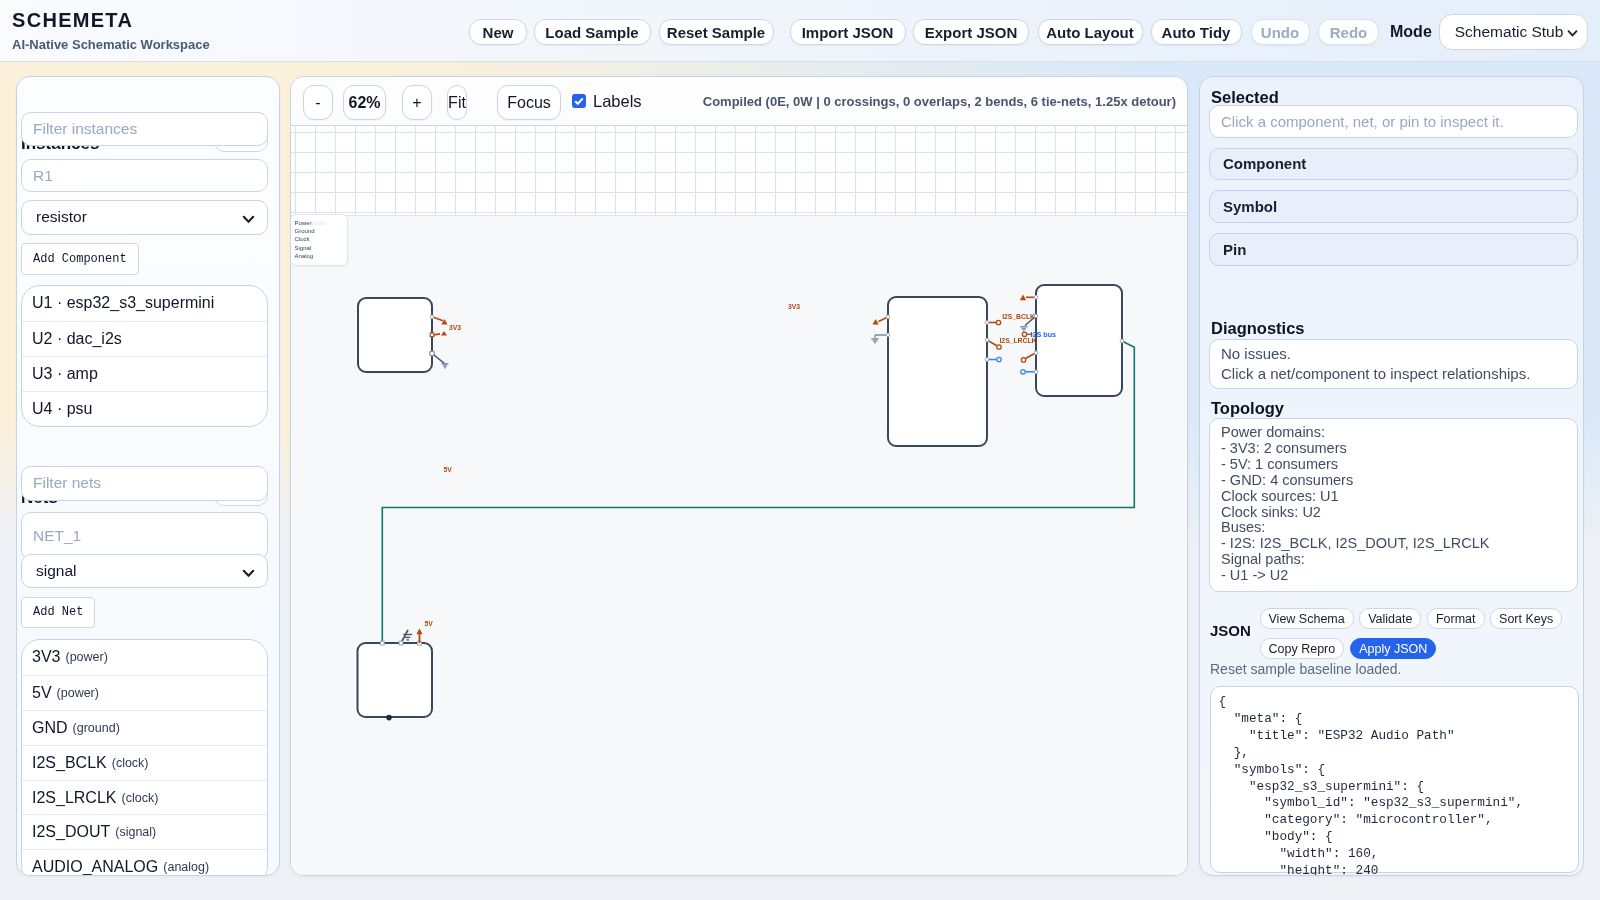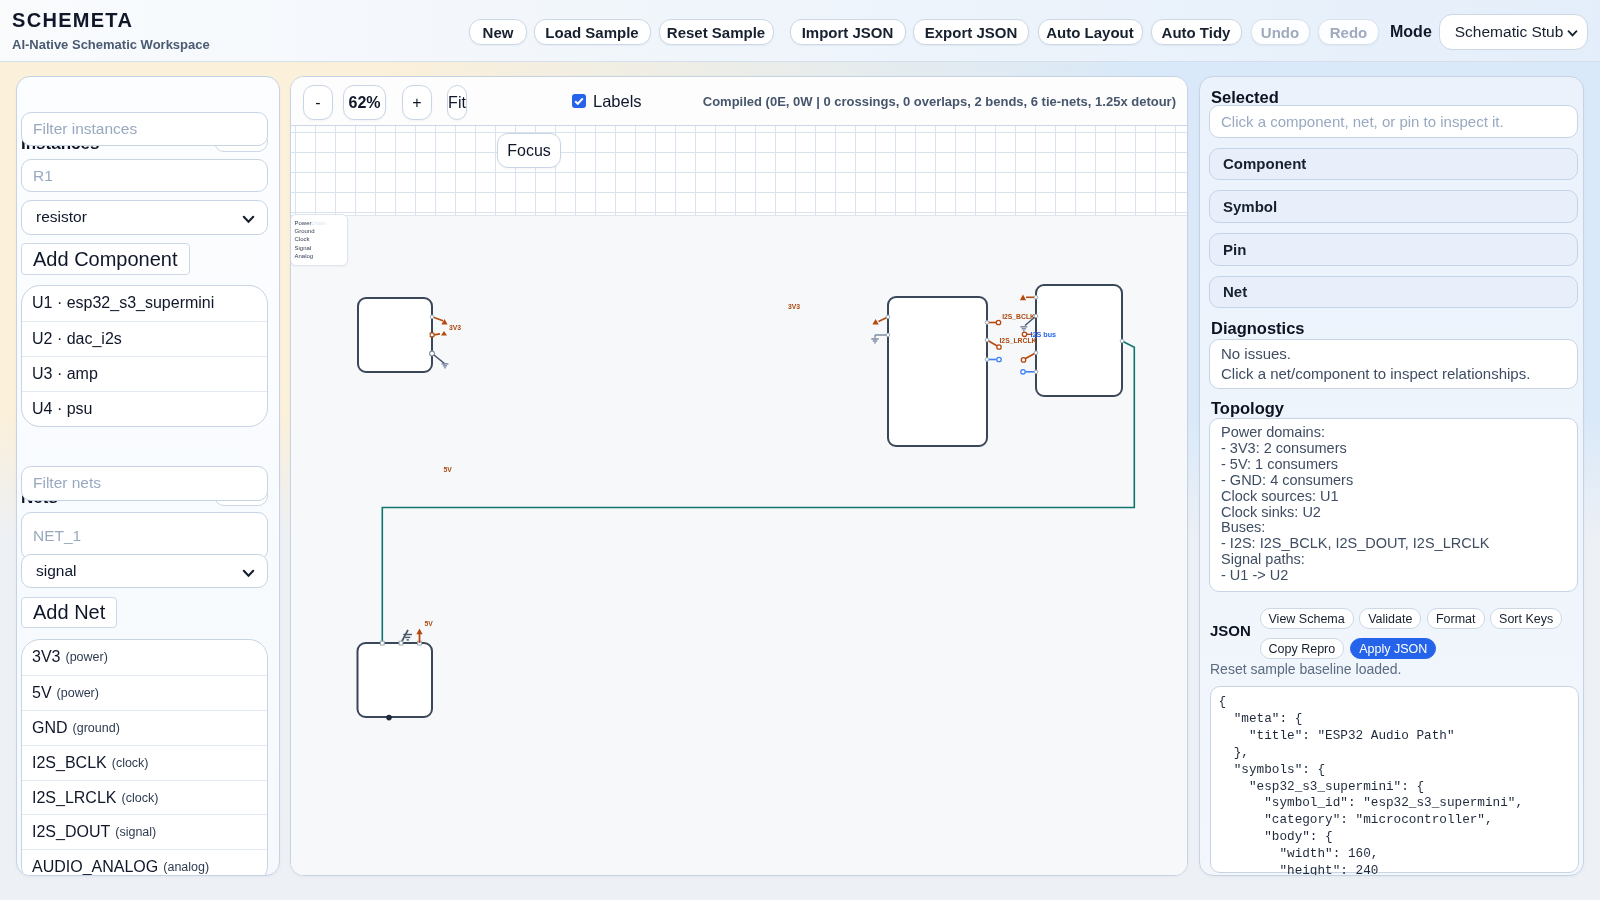--- a/index.html
+++ b/index.html
@@ -54,22 +54,22 @@
 .inp {
   width:246.5px; height:32.5px; background:#fff; border:1px solid #c7d4e4; border-radius:10px;
   font-size:15.5px; font-family:inherit; color:#0f172a; padding:0 11px; display:flex; align-items:center;
 }
 .ph { color:#98a9c0; }
 .listbox { width:246.5px; background:#fff; border:1px solid #c7d4e4; border-radius:19px; overflow:hidden; }
 .listbox .row { height:34.9px; display:flex; align-items:center; padding:0 10px; font-size:16px; color:#101729; border-top:1px solid #e4eaf2;}
 .listbox .row:first-child { border-top:none; }
 .listbox .row small { font-size:12.5px; color:#2d3b50; margin-left:5px; }
 .selbtn {
-  background:#fff; border:1px solid #ccd8e6; border-radius:4px; font-size:20px; color:#101729;
-  display:inline-flex; align-items:center; padding:0 11px; font-family:Liberation Sans, sans-serif;
+  background:#fff; border:1px solid #ccd8e6; border-radius:4px; font-size:12px; color:#101729;
+  display:inline-flex; align-items:center; padding:0 11px; font-family:Liberation Mono, monospace;
 }
 .chev { display:inline-block; position:absolute; }
 
 .ctoolbar { position:absolute; left:0; top:0; width:100%; height:49px; background:#fdfdfe; border-bottom:1px solid #ccd7e5; }
 .tbtn {
   position:absolute; top:8px; height:35px; background:#fff; border:1px solid #c9d5e4; border-radius:11px;
   display:inline-flex; align-items:center; justify-content:center; font-size:16px; color:#101729;
   font-family:inherit; box-shadow:0 1px 2px rgba(40,60,90,.05);
 }
 .compiled { position:absolute; right:11px; top:17px; font-size:13px; font-weight:bold; color:#47566d; }
@@ -175,21 +175,21 @@
 </div>
 
 <div class="panel" id="cpanel">
   <div class="gridarea"></div>
   <div class="sheet"></div>
   <div class="ctoolbar">
     <span class="tbtn" style="left:12px;width:30px;">-</span>
     <span class="tbtn" style="left:52px;width:43px;font-weight:bold;">62%</span>
     <span class="tbtn" style="left:111px;width:30px;">+</span>
     <span class="tbtn" style="left:156px;width:20px;">Fit</span>
-    <span class="tbtn" style="left:206px;width:64px;margin-top:48px;">Focus</span>
+    <span class="tbtn" style="left:206px;width:64px;">Focus</span>
     <span style="position:absolute;left:281px;top:17px;width:14px;height:14px;background:#2563eb;border-radius:3px;">
       <svg width="14" height="14" viewBox="0 0 14 14">
           <path d="M3.2 7.2 L5.8 9.8 L10.8 4.4" fill="none" stroke="#fff" stroke-width="2"></path>
         </svg>
     </span>
     <span style="position:absolute;left:302px;top:15px;font-size:16.5px;color:#101729;">Labels</span>
     <span class="compiled">Compiled (0E, 0W | 0 crossings, 0 overlaps, 2 bends, 6 tie-nets, 1.25x detour)</span>
   </div>
   <div class="legend">
     <div>Power<i>chain</i></div>
@@ -283,21 +283,20 @@
     <circle cx="831" cy="264" r="1.8" fill="#fff" stroke="#9aa8b8" stroke-width="1"></circle>
   </svg>
 </div>
 
 <div class="panel" id="rpanel">
   <div class="rhdr" style="position:absolute;left:11px;top:11px;">Selected</div>
   <div class="inp ph" style="position:absolute;left:9px;top:28px;width:369px;font-size:15px;">Click a component, net, or pin to inspect it.</div>
   <div class="rrow" style="position:absolute;left:9px;top:70.5px;width:369px;">Component</div>
   <div class="rrow" style="position:absolute;left:9px;top:113px;width:369px;">Symbol</div>
   <div class="rrow" style="position:absolute;left:9px;top:156px;width:369px;">Pin</div>
-  <div class="rrow" style="position:absolute;left:9px;top:198.5px;width:369px;">Net</div>
   <div class="rhdr" style="position:absolute;left:11px;top:241.5px;">Diagnostics</div>
   <div class="rbox" style="position:absolute;left:9px;top:261.5px;width:369px;height:50px;font-size:15px;color:#3f4d63;line-height:20.5px;padding:4px 11px;">No issues.<br>Click a net/component to inspect relationships.</div>
   <div class="rhdr" style="position:absolute;left:11px;top:322px;">Topology</div>
   <div class="rbox" style="position:absolute;left:9px;top:341px;width:369px;height:174px;font-size:14.5px;color:#3f4d63;line-height:15.9px;padding:6px 11px;">Power domains:<br>- 3V3: 2 consumers<br>- 5V: 1 consumers<br>- GND: 4 consumers<br>Clock sources: U1<br>Clock sinks: U2<br>Buses:<br>- I2S: I2S_BCLK, I2S_DOUT, I2S_LRCLK<br>Signal paths:<br>- U1 -&gt; U2</div>
   <div style="position:absolute;left:10px;top:545px;font-size:15px;font-weight:bold;color:#0c1322;">JSON</div>
   <div style="position:absolute;left:59.5px;top:531px;display:flex;gap:5.5px;">
     <span class="jbtn">View Schema</span>
       <span class="jbtn">Validate</span>
       <span class="jbtn">Format</span>
       <span class="jbtn">Sort Keys</span>

